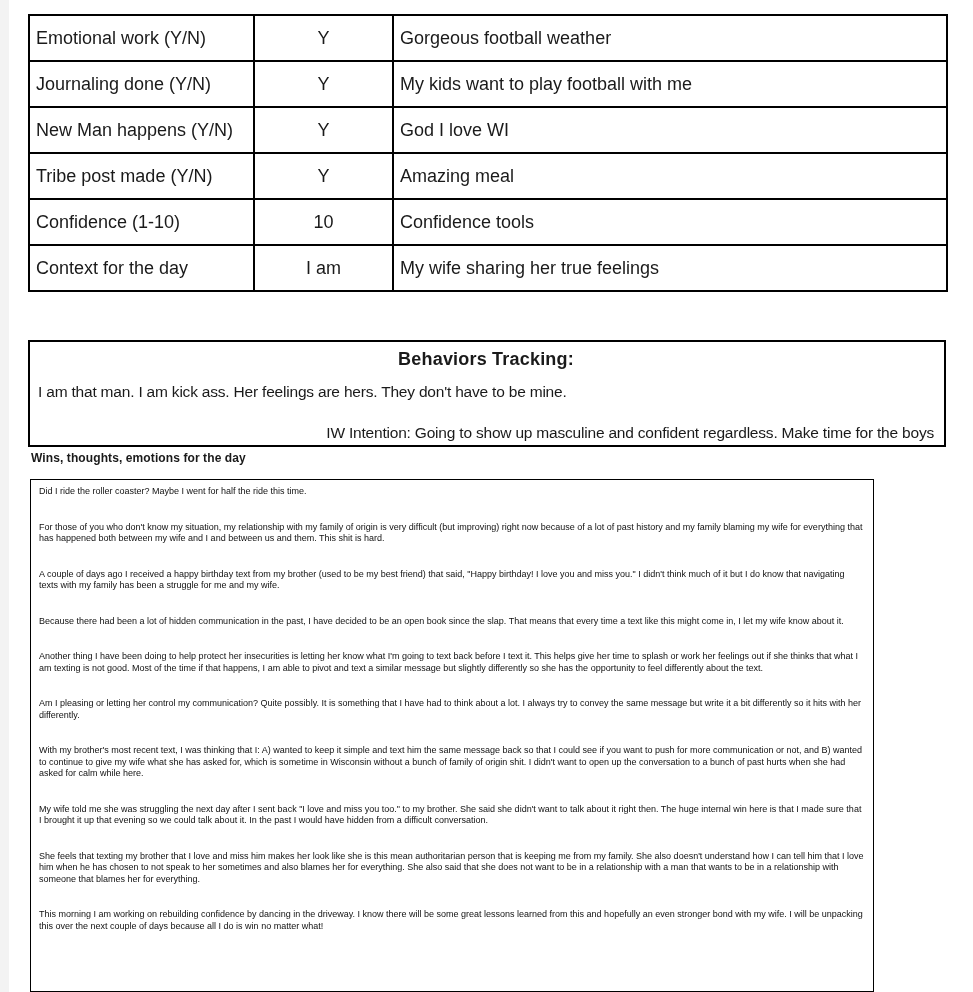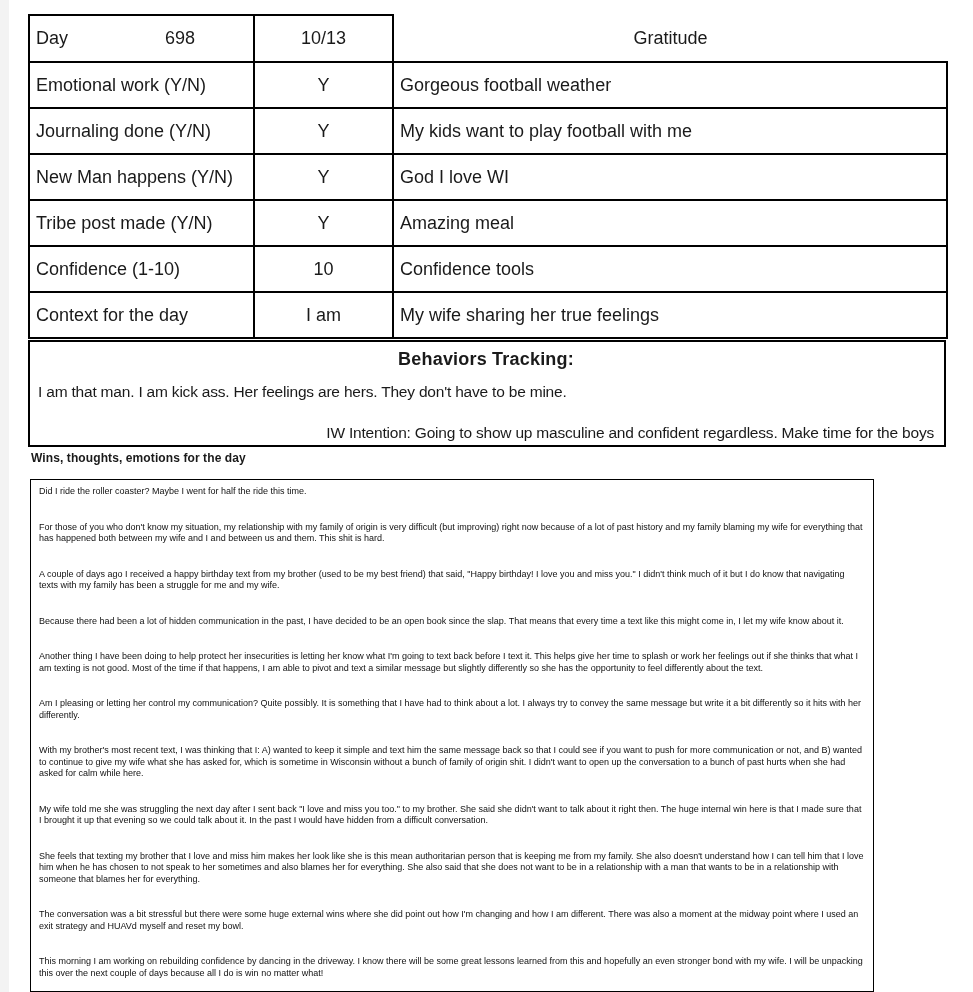--- a/index.html
+++ b/index.html
@@ -78,30 +78,20 @@
 <div class="page">
   <div class="edge-strip"></div>
 
   <table class="tracker">
     <colgroup>
         <col class="c1">
         <col class="c2">
         <col class="c3">
       </colgroup>
     <tbody>
-        <tr class="first">
-      <td>
-        <div class="day-cell">
-          <span>Day</span>
-          <span class="day-val">698</span>
-        </div>
-      </td>
-      <td class="center">10/13</td>
-      <td class="center noborder">Gratitude</td>
-    </tr>
     <tr>
       <td>Emotional work  (Y/N)</td>
       <td class="center">Y</td>
       <td>Gorgeous football weather</td>
     </tr>
     <tr>
       <td>Journaling done (Y/N)</td>
       <td class="center">Y</td>
       <td>My kids want to play football with me</td>
     </tr>
@@ -139,16 +129,15 @@
   <div class="journal">
     <p>Did I ride the roller coaster?  Maybe I went for half the ride this time.</p>
     <p>For those of you who don't know my situation, my relationship with my family of origin is very difficult (but improving) right now because of a lot of past history and my family blaming my wife for everything that has happened both between my wife and I and between us and them.  This shit is hard.</p>
     <p>A couple of days ago I received a happy birthday text from my brother (used to be my best friend) that said, "Happy birthday!  I love you and miss you."  I didn't think much of it but I do know that navigating texts with my family has been a struggle for me and my wife.</p>
     <p>Because there had been a lot of hidden communication in the past, I have decided to be an open book since the slap. That means that every time a text like this might come in, I let my wife know about it.</p>
     <p>Another thing I have been doing to help protect her insecurities is letting her know what I'm going to text back before I text it.  This helps give her time to splash or work her feelings out if she thinks that what I am texting is not good.  Most of the time if that happens, I am able to pivot and text a similar message but slightly differently so she has the opportunity to feel differently about the text.</p>
     <p>Am I pleasing or letting her control my communication? Quite possibly. It is something that I have had to think about a lot.  I always try to convey the same message but write it a bit differently so it hits with her differently.</p>
     <p>With my brother's most recent text, I was thinking that I:   A) wanted to keep it simple and text him the same message back so that I could see if you want to push for more communication or not, and B) wanted to continue to give my wife what she has asked for, which is sometime in Wisconsin without a bunch of family of origin shit.  I didn't want to open up the conversation to a bunch of past hurts when she had asked for calm while here.</p>
     <p>My wife told me she was struggling the next day after I sent back "I love and miss you too." to my brother. She said she didn't want to talk about it right then. The huge internal win here is that I made sure that I brought it up that evening so we could talk about it. In the past I would have hidden from a difficult conversation.</p>
     <p>She feels that texting my brother that I love and miss him makes her look like she is this mean authoritarian person that is keeping me from my family.  She also doesn't understand how I can tell him that I love him when he has chosen to not speak to her sometimes and also blames her for everything.  She also said that she does not want to be in a relationship with a man that wants to be in a relationship with someone that blames her for everything.</p>
-    <p>The conversation was a bit stressful but there were some huge external wins where she did point out how I'm changing and how I am different. There was also a moment at the midway point where I used an exit strategy and HUAVd myself and reset my bowl.</p>
     <p>This morning I am working on rebuilding confidence by dancing in the driveway. I know there will be some great lessons learned from this and hopefully an even stronger bond with my wife. I will be unpacking this over the next couple of days because all I do is win no matter what!</p>
   </div>
 </div>
 
 </body></html>

